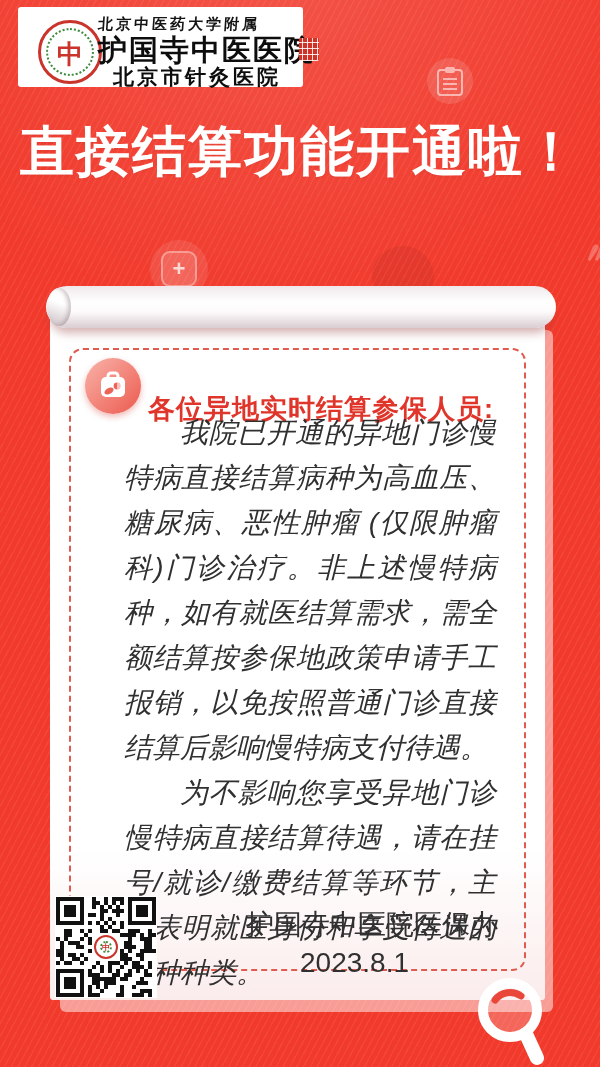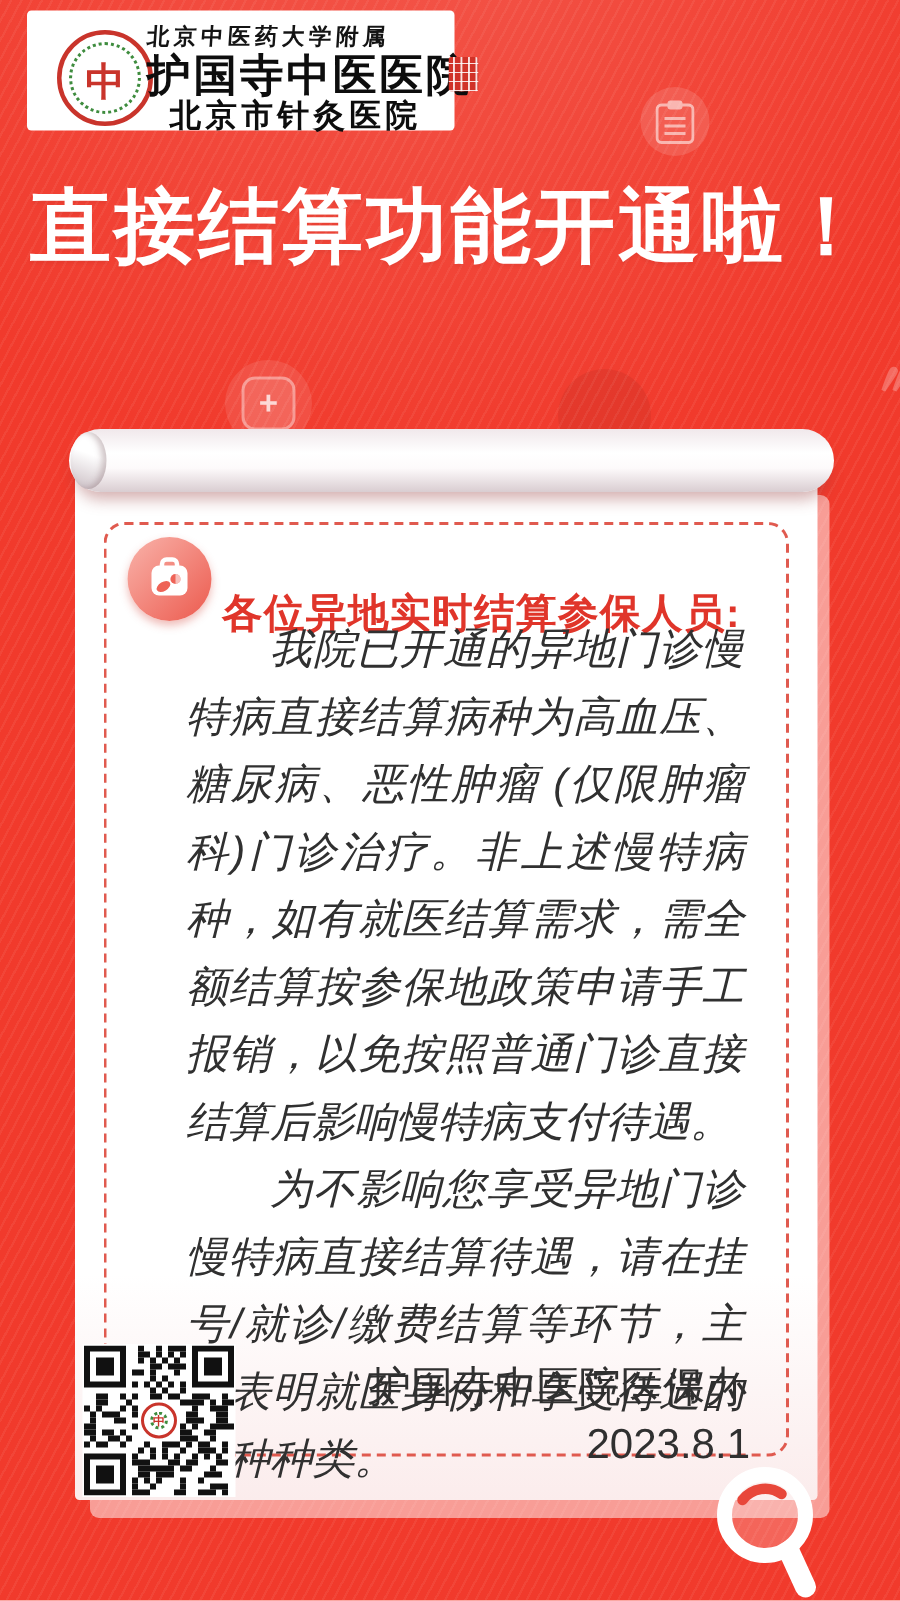--- a/index.html
+++ b/index.html
@@ -76,21 +76,21 @@
     box-shadow:0 3px 6px rgba(210,60,50,0.35); }
   .salute-text { position:absolute; left:148px; top:371px; font-size:27px; font-weight:bold;
     color:#e0352a; z-index:5; letter-spacing:1px; white-space:nowrap;margin-top:20px; }
 
   .body-text { position:absolute; left:124px; top:410px; width:372px; z-index:5;
     font-size:28px; line-height:45px; color:#303030; text-align:justify; }
   .body-text p { text-indent:2em; margin:0;font-style:italic; }
 
   .signature { position:absolute; left:124px; top:906px; width:374px; text-align:right;
     font-size:28px; color:#303030; z-index:5; }
-  .date { position:absolute; left:300px; top:947px; width:200px; text-align:right;
+  .date { position:absolute; left:300px; top:947px; width:200px; text-align:left;
     font-size:28px; color:#303030; z-index:6; }
 
   
   .qr { position:absolute; left:55px; top:896px; width:102px; height:102px; background:#fff;
     z-index:6; display:flex; align-items:center; justify-content:center; }
   .qr svg { display:block; }
   .qr-logo { position:absolute; left:39px; top:39px; width:24px; height:24px; border-radius:50%;
     background:#fff; border:2px solid #c9342b; display:flex; align-items:center; justify-content:center; }
   .qr-logo .dot { width:12px; height:12px; border-radius:50%; border:2px dotted #3e8c3e;
     display:flex; align-items:center; justify-content:center; color:#c9342b; font-size:8px; font-weight:bold; }

